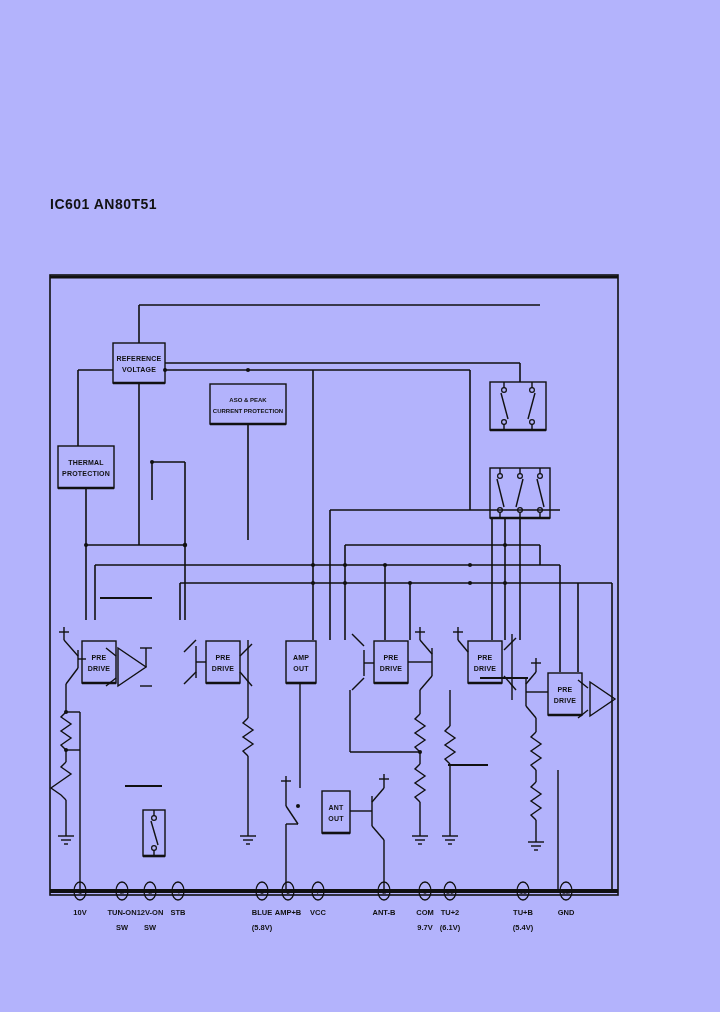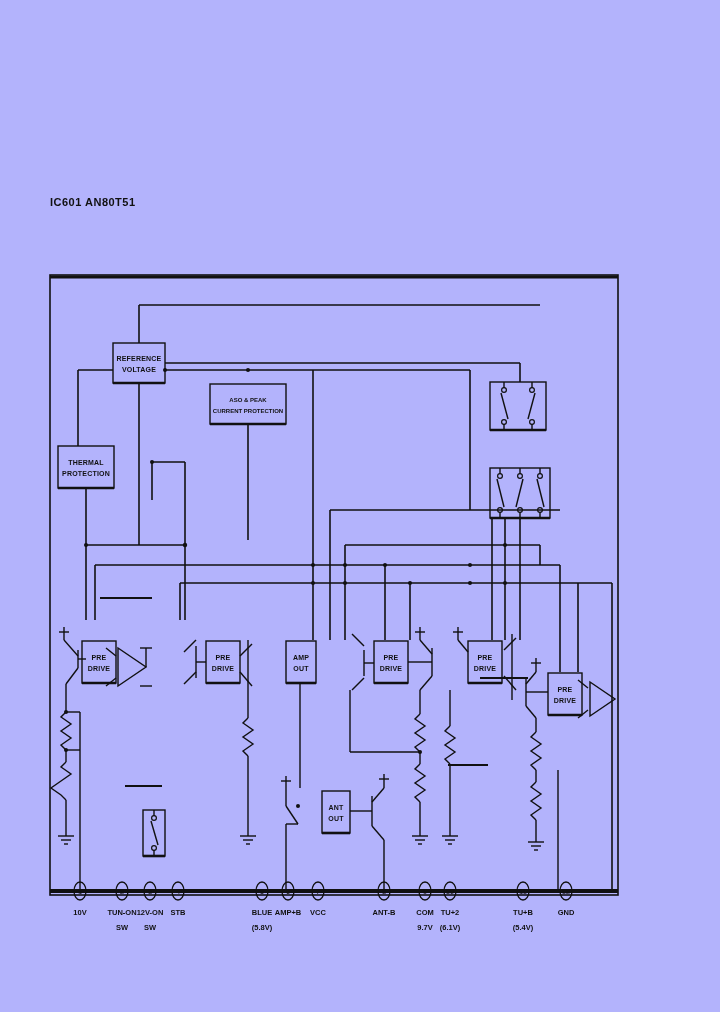--- a/index.html
+++ b/index.html
@@ -6,21 +6,21 @@
   body{
     width:720px;height:1012px;
     background:#b3b3fc;
     font-family:"Liberation Sans", sans-serif;
     overflow:hidden;
     position:relative;
   }
   #page{position:absolute;left:0;top:0;width:720px;height:1012px;}
   #title{
     position:absolute;left:50px;top:196px;
-    font-size:11px;font-weight:bold;color:#111;
+    font-size:14px;font-weight:bold;color:#111;
     letter-spacing:0.5px;white-space:nowrap;
   }
   svg{position:absolute;left:0;top:0;}
   .blk-label{
     font-family:"Liberation Sans", sans-serif;
     font-size:7px; fill:#111; text-anchor:middle;
     font-weight:bold; letter-spacing:0.2px;
   }
   .blk-label-sm{
     font-family:"Liberation Sans", sans-serif;

